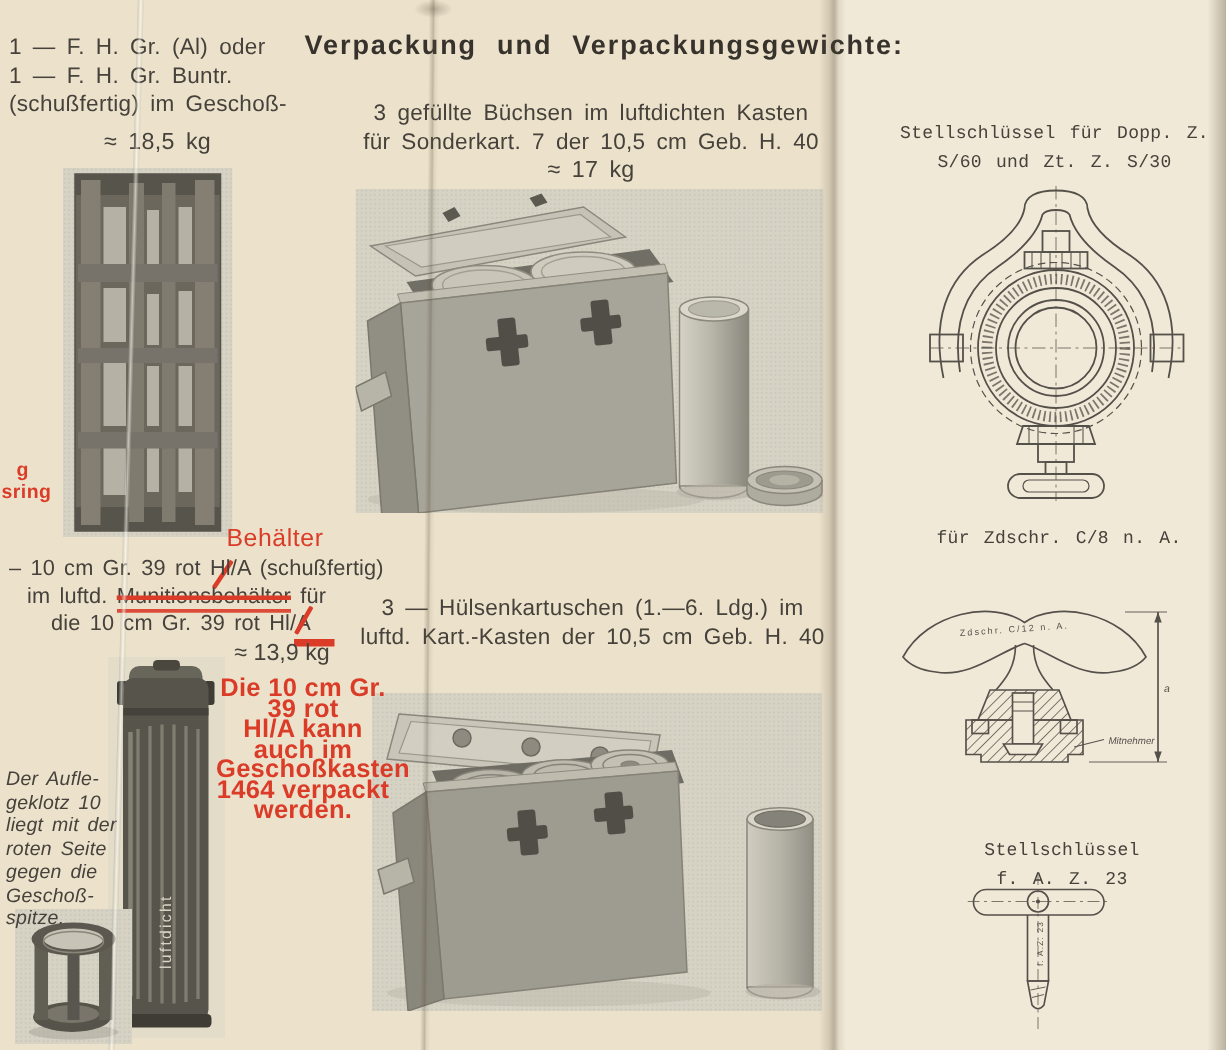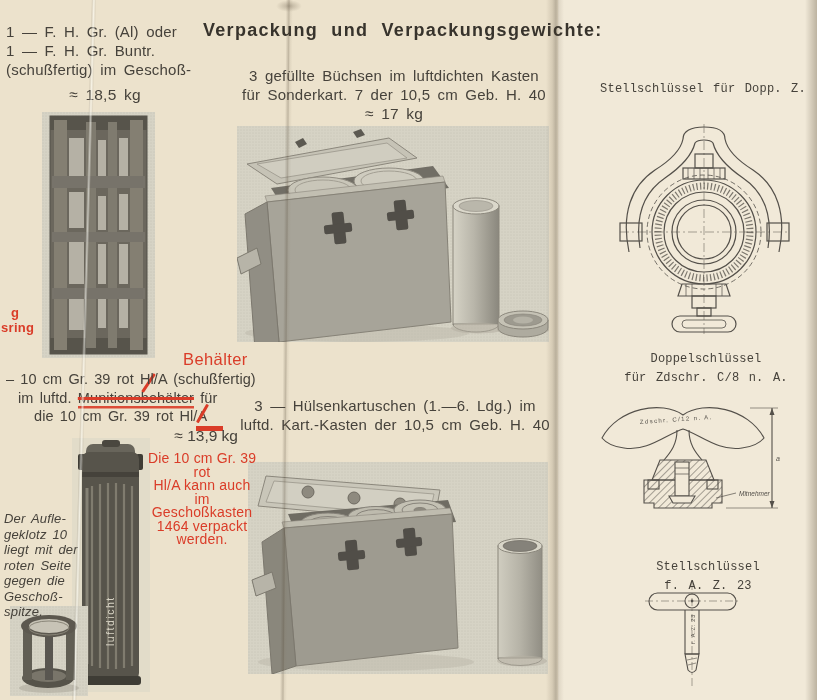--- a/index.html
+++ b/index.html
@@ -8,21 +8,21 @@
   html,body{margin:0;padding:0;background:#888;}
   .page{position:relative;width:817px;height:700px;overflow:hidden;
         background:var(--paper);
         font-family:"Liberation Sans", sans-serif; color:var(--ink);}
   .abs{position:absolute;}
   .txt{line-height:19px;font-size:15px;letter-spacing:.2px;word-spacing:3px;white-space:nowrap;}
   .center{text-align:center;}
   .title{font-size:18px;font-weight:bold;letter-spacing:1.3px;word-spacing:7px;color:#37332c;white-space:nowrap;}
   .red{color:var(--red);}
   .bold{font-weight:bold;}
-  .small-red{font-size:14px;line-height:13.5px;font-weight:normal;letter-spacing:.2px;}
+  .small-red{font-size:17px;line-height:13.5px;font-weight:bold;letter-spacing:.2px;}
   .note-sm{font-size:13px;line-height:15.5px;letter-spacing:.2px;word-spacing:2px;font-style:italic;}
   .heading{font-size:12px;line-height:19px;letter-spacing:.2px;word-spacing:2px;white-space:nowrap;font-family:Liberation Mono, monospace;}
   .weight{font-size:15.5px;}
   .strike-red{text-decoration:line-through;text-decoration-color:var(--red);text-decoration-thickness:3px;
               box-shadow:0 2.5px 0 rgba(218,60,40,.9);}
   .struck-a{position:relative;display:inline-block;}
   .a-slash{position:absolute;left:3px;top:-4px;width:3px;height:21px;background:var(--red);transform:rotate(30deg);border-radius:1px;}
   .a-bar{position:absolute;left:-2px;bottom:-5px;width:27px;height:5px;background:var(--red);}
   .slash-red{position:absolute;width:3px;height:22px;background:var(--red);transform:rotate(34deg);border-radius:1px;}
   .crease{pointer-events:none;z-index:6;}
@@ -93,38 +93,38 @@
         <rect x="10" y="120" width="93" height="10"></rect>
       <rect x="10" y="176" width="93" height="11"></rect>
     </g>
   </svg>
 
   <div class="abs red bold z2" style="left:1px;top:305px;font-size:13px;line-height:15px;letter-spacing:.3px;">
     <div style="padding-left:10px">g</div>
     <div>sring</div>
   </div>
 
-  <div class="abs red z2" style="left:151px;top:350px;font-size:16.5px;letter-spacing:.4px;margin-left:32px;">Behälter</div>
+  <div class="abs red z2" style="left:151px;top:350px;font-size:16.5px;letter-spacing:.4px;">Behälter</div>
   <div class="abs slash-red z2" style="left:147px;top:372px;"></div>
 
   <div class="abs z2" style="left:6px;top:370px;width:234px;font-size:14.5px;line-height:18.5px;letter-spacing:.1px;word-spacing:2px;white-space:nowrap;">
     <div>
       <span>– 10 cm Gr. 39 rot Hl/A</span>
       <span>(schußfertig)</span>
     </div>
     <div style="padding-left:12px">
       <span>im luftd.</span>
       <span class="strike-red">Munitionsbehälter</span>
       <span>für</span>
     </div>
     <div style="padding-left:28px">
       <span>die 10 cm Gr. 39 rot Hl/</span><span class="struck-a"><span>A</span><i class="a-slash"></i><i class="a-bar"></i></span>
     </div>
   </div>
-  <div class="abs weight z2" style="left:138px;top:427px;width:100px;text-align:right;">≈ 13,9 kg</div>
+  <div class="abs weight z2" style="left:138px;top:427px;width:100px;text-align:center;">≈ 13,9 kg</div>
 
   <div class="abs red small-red center z2" style="left:144px;top:452px;width:116px;">
     <div>Die 10 cm Gr. 39 rot</div>
     <div>Hl/A kann auch im</div>
     <div>Geschoßkasten</div>
     <div>1464 verpackt</div>
     <div>werden.</div>
   </div>
 
   <div class="abs note-sm z2" style="left:4px;top:511px;width:88px;">
@@ -253,20 +253,21 @@
 
     <rect x="250" y="84" width="44" height="112" fill="url(#cylGrad2)" stroke="#8b877c"></rect>
     <ellipse cx="272" cy="84" rx="22" ry="7.5" fill="#d8d5c8" stroke="#8b877c"></ellipse>
     <ellipse cx="272" cy="84" rx="17" ry="5.5" fill="#85827a" stroke="#6e6a61" stroke-width="0.7"></ellipse>
     <path d="M250,196 A22,7.5 0 0 0 294,196" fill="none" stroke="#7c786e"></path>
     <ellipse cx="274" cy="199" rx="25" ry="5.5" fill="#b5b1a4" opacity="0.6"></ellipse>
   </svg>
 
   <div class="abs heading center z2" style="left:595px;top:80px;width:216px;">
     <div>Stellschlüssel für Dopp. Z.</div>
+    <div>S/60 und Zt. Z. S/30</div>
   </div>
 
   <svg class="abs z1" style="left:612px;top:120px" width="185" height="218" viewBox="0 0 185 218">
     <g stroke="#54504a" fill="none" stroke-width="1.2">
       <path d="M92,4 V214" stroke-width="0.5" stroke-dasharray="9,3,2,3"></path>
       <path d="M8,112 H176" stroke-width="0.5" stroke-dasharray="9,3,2,3"></path>
       <path d="M17,132 C9,94 19,66 43,50 C59,40 69,29 71,19 C71,11 79,7 92,7 C105,7 113,11 113,19 C115,29 125,40 141,50 C165,66 175,94 167,132"></path>
       <path d="M28,128 C23,96 31,73 53,58 C69,47 80,35 83,23 C86,19 98,19 101,23 C104,35 115,47 131,58 C153,73 161,96 156,128"></path>
       <circle cx="92" cy="112" r="57" stroke-dasharray="5,3" stroke-width="0.8"></circle>
       <circle cx="92" cy="112" r="52"></circle>
@@ -282,21 +283,20 @@
       <path d="M70,164 H114 L118,176 H66 Z"></path>
       <path d="M74,164 V176 M80,164 V176 M104,164 V176 M110,164 V176" stroke-width="0.7"></path>
       <rect x="80" y="176" width="24" height="12"></rect>
       <rect x="85" y="188" width="14" height="8"></rect>
       <rect x="60" y="196" width="64" height="16" rx="8"></rect>
       <rect x="70" y="200" width="44" height="8" rx="4" stroke-width="0.8"></rect>
     </g>
   </svg>
 
   <div class="abs heading center z2" style="left:600px;top:350px;width:212px;">
-    <div>Doppelschlüssel</div>
     <div>für Zdschr. C/8 n. A.</div>
   </div>
 
   <svg class="abs z1" style="left:600px;top:396px" width="214" height="136" viewBox="0 0 214 136">
     <g stroke="#54504a" fill="none" stroke-width="1.1">
       <path d="M2,42 C18,12 62,4 83,19 C104,4 148,12 164,42 C159,48 151,51 142,52 C119,56 99,38 83,33 C67,38 47,56 24,52 C15,51 7,48 2,42 Z"></path>
       <path d="M77,34 C77,48 71,56 64,64 M89,34 C89,48 95,56 102,64"></path>
       <polygon points="60,64 106,64 114,84 52,84" fill="url(#hatch)"></polygon>
       <rect x="48" y="84" width="11" height="9"></rect>
       <rect x="107" y="84" width="11" height="9"></rect>

